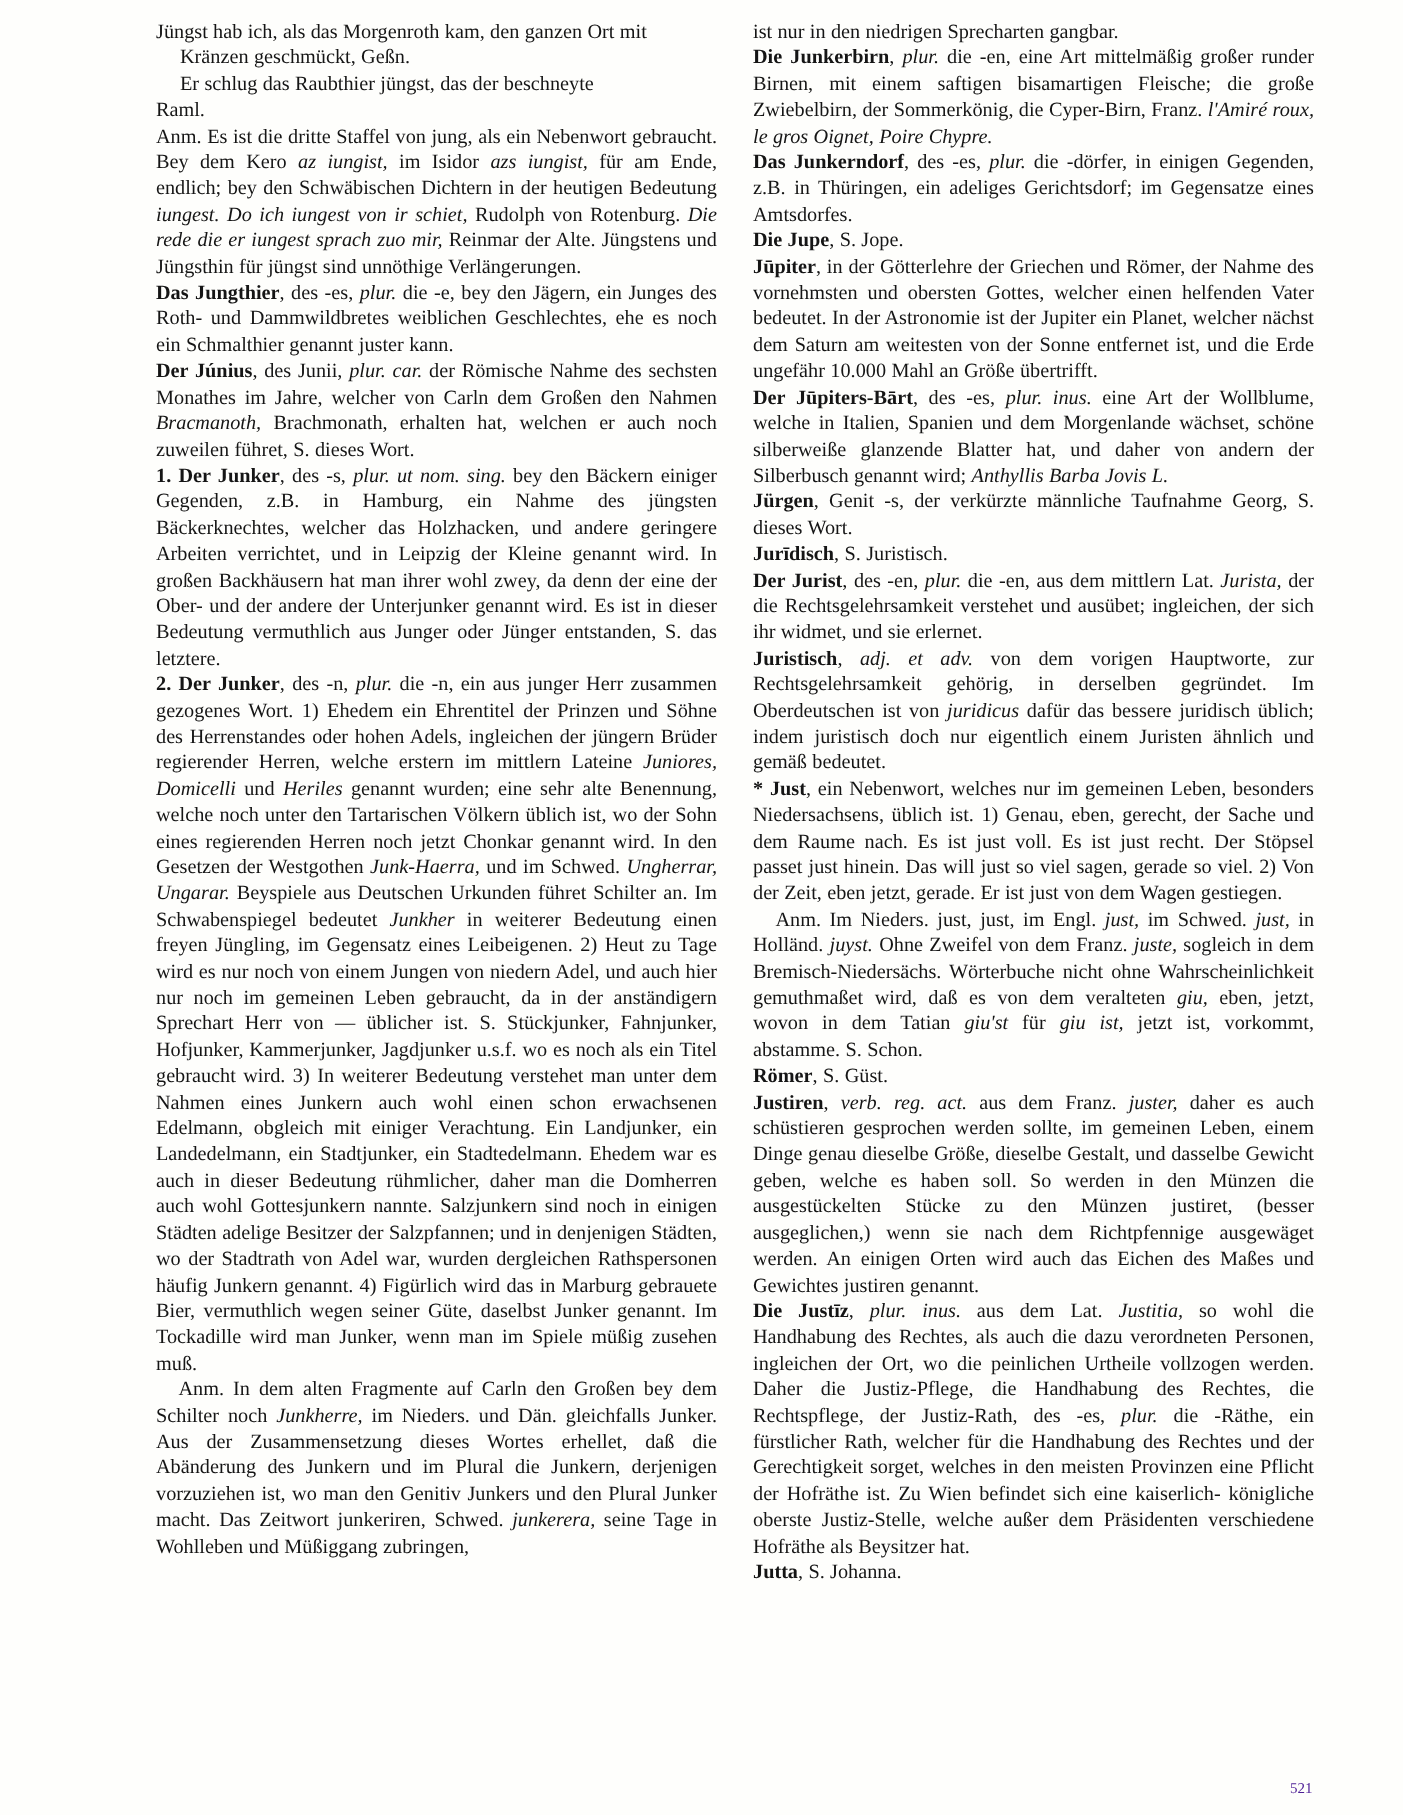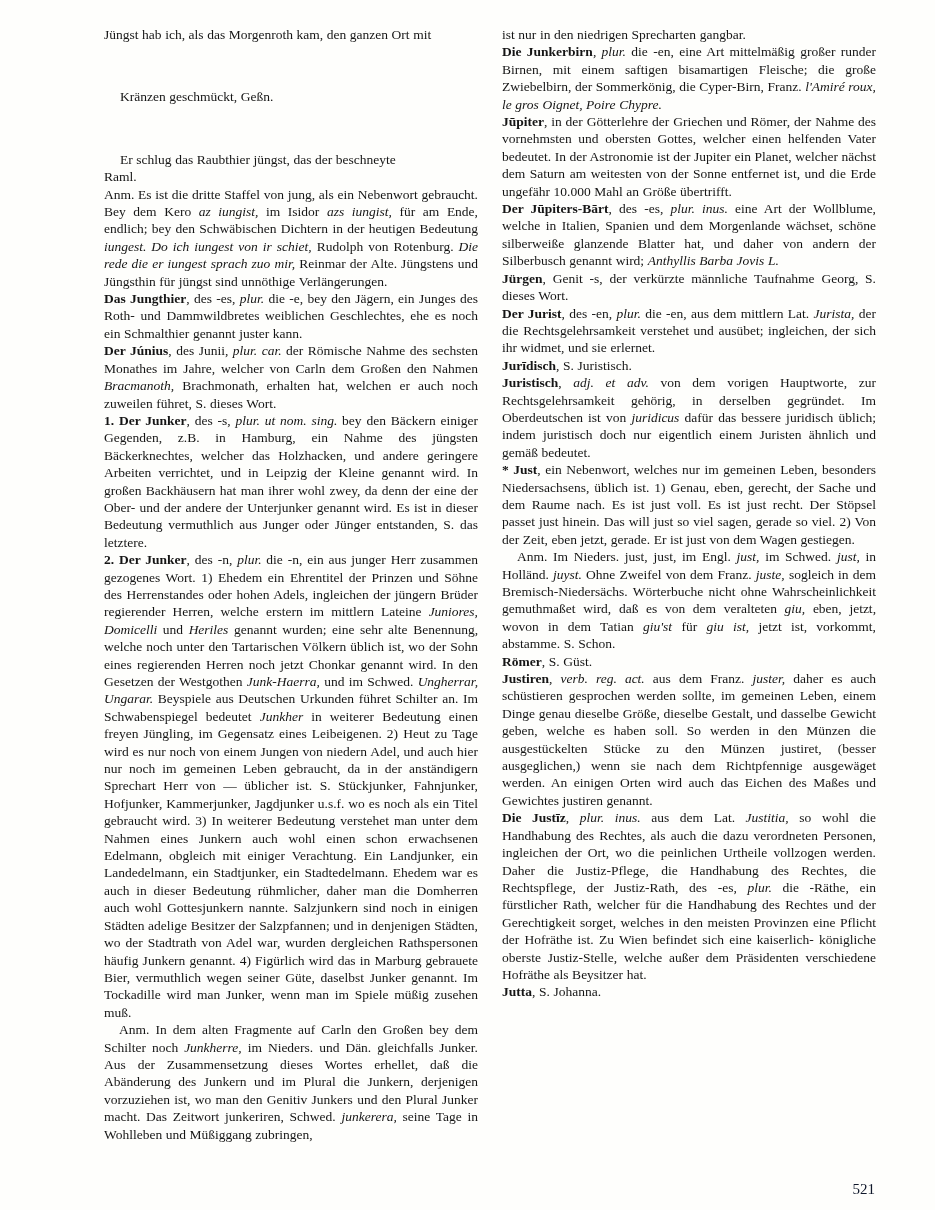--- a/index.html
+++ b/index.html
@@ -6,46 +6,46 @@
   html,body { width:935px; height:1210px; }
   body {
     background:#fefefc;
     color:#151515;
     font-family:"Liberation Serif", serif;
     position:relative;
     overflow:hidden;
   }
   .page {
     position:absolute;
-    left:104px; top:26px;
+    left:104px; top:12px;
     width:772px;
   }
   .cols { display:flex; gap:24px; }
   .col {
     width:374px;
     height:1152px;
     overflow:hidden;
     text-align:justify;
     font-size:13.5px;
     line-height:17.4px;
     word-spacing:0.2px;
   }
   .para { text-indent:0; }
   .para.anm { text-indent:15px; }
   .b { font-weight:bold;margin-top:32px; }
   .i { font-style:italic; }
   .verse { text-align:left; }
   .verse-line { text-align:left; }
-  .verse-line.ind { padding-left:16px;margin-top:45px; }
+  .verse-line.ind { padding-left:16px; }
   .attribution { text-align:left; padding-right:48px; }
   .pagenum {
     position:absolute;
     right:60px; bottom:12px;
-    font-size:15px;
-    color:#0f172a;
+    font-size:10px;
+    color:#4c1d95;
   }
 </style>
 </head>
 <body>
 
 <div class="page">
   <div class="cols">
     <div class="col">
         <div class="verse">
           <div class="verse-line">Jüngst hab ich, als das Morgenroth kam, den ganzen Ort mit</div>
@@ -58,25 +58,27 @@
         <div class="para entry"><span class="">Anm. Es ist die dritte Staffel von jung, als ein Nebenwort gebraucht. Bey dem Kero </span><span class="i">az iungist,</span><span class=""> im Isidor </span><span class="i">azs iungist,</span><span class=""> für am Ende, endlich; bey den Schwäbischen Dichtern in der heutigen Bedeutung </span><span class="i">iungest. Do ich iungest von ir schiet,</span><span class=""> Rudolph von Rotenburg. </span><span class="i">Die rede die er iungest sprach zuo mir,</span><span class=""> Reinmar der Alte. Jüngstens und Jüngsthin für jüngst sind unnöthige Verlängerungen.</span></div>
         <div class="para entry"><span class="b">Das Jungthier</span><span class="">, des -es, </span><span class="i">plur.</span><span class=""> die -e, bey den Jägern, ein Junges des Roth- und Dammwildbretes weiblichen Geschlechtes, ehe es noch ein Schmalthier genannt juster kann.</span></div>
         <div class="para entry"><span class="b">Der Június</span><span class="">, des Junii, </span><span class="i">plur. car.</span><span class=""> der Römische Nahme des sechsten Monathes im Jahre, welcher von Carln dem Großen den Nahmen </span><span class="i">Bracmanoth,</span><span class=""> Brachmonath, erhalten hat, welchen er auch noch zuweilen führet, S. dieses Wort.</span></div>
         <div class="para entry"><span class="b">1. Der Junker</span><span class="">, des -s, </span><span class="i">plur. ut nom. sing.</span><span class=""> bey den Bäckern einiger Gegenden, z.B. in Hamburg, ein Nahme des jüngsten Bäckerknechtes, welcher das Holzhacken, und andere geringere Arbeiten verrichtet, und in Leipzig der Kleine genannt wird. In großen Backhäusern hat man ihrer wohl zwey, da denn der eine der Ober- und der andere der Unterjunker genannt wird. Es ist in dieser Bedeutung vermuthlich aus Junger oder Jünger entstanden, S. das letztere.</span></div>
         <div class="para entry"><span class="b">2. Der Junker</span><span class="">, des -n, </span><span class="i">plur.</span><span class=""> die -n, ein aus junger Herr zusammen gezogenes Wort. 1) Ehedem ein Ehrentitel der Prinzen und Söhne des Herrenstandes oder hohen Adels, ingleichen der jüngern Brüder regierender Herren, welche erstern im mittlern Lateine </span><span class="i">Juniores, Domicelli</span><span class=""> und </span><span class="i">Heriles</span><span class=""> genannt wurden; eine sehr alte Benennung, welche noch unter den Tartarischen Völkern üblich ist, wo der Sohn eines regierenden Herren noch jetzt Chonkar genannt wird. In den Gesetzen der Westgothen </span><span class="i">Junk-Haerra,</span><span class=""> und im Schwed. </span><span class="i">Ungherrar, Ungarar.</span><span class=""> Beyspiele aus Deutschen Urkunden führet Schilter an. Im Schwabenspiegel bedeutet </span><span class="i">Junkher</span><span class=""> in weiterer Bedeutung einen freyen Jüngling, im Gegensatz eines Leibeigenen. 2) Heut zu Tage wird es nur noch von einem Jungen von niedern Adel, und auch hier nur noch im gemeinen Leben gebraucht, da in der anständigern Sprechart Herr von — üblicher ist. S. Stückjunker, Fahnjunker, Hofjunker, Kammerjunker, Jagdjunker u.s.f. wo es noch als ein Titel gebraucht wird. 3) In weiterer Bedeutung verstehet man unter dem Nahmen eines Junkern auch wohl einen schon erwachsenen Edelmann, obgleich mit einiger Verachtung. Ein Landjunker, ein Landedelmann, ein Stadtjunker, ein Stadtedelmann. Ehedem war es auch in dieser Bedeutung rühmlicher, daher man die Domherren auch wohl Gottesjunkern nannte. Salzjunkern sind noch in einigen Städten adelige Besitzer der Salzpfannen; und in denjenigen Städten, wo der Stadtrath von Adel war, wurden dergleichen Rathspersonen häufig Junkern genannt. 4) Figürlich wird das in Marburg gebrauete Bier, vermuthlich wegen seiner Güte, daselbst Junker genannt. Im Tockadille wird man Junker, wenn man im Spiele müßig zusehen muß.</span></div>
         <div class="para anm"><span class="">Anm. In dem alten Fragmente auf Carln den Großen bey dem Schilter noch </span><span class="i">Junkherre,</span><span class=""> im Nieders. und Dän. gleichfalls Junker. Aus der Zusammensetzung dieses Wortes erhellet, daß die Abänderung des Junkern und im Plural die Junkern, derjenigen vorzuziehen ist, wo man den Genitiv Junkers und den Plural Junker macht. Das Zeitwort junkeriren, Schwed. </span><span class="i">junkerera,</span><span class=""> seine Tage in Wohlleben und Müßiggang zubringen,</span></div>
       </div>
     <div class="col">
         <div class="para entry"><span class="">ist nur in den niedrigen Sprecharten gangbar.</span></div>
         <div class="para entry"><span class="b">Die Junkerbirn</span><span class="">, </span><span class="i">plur.</span><span class=""> die -en, eine Art mittelmäßig großer runder Birnen, mit einem saftigen bisamartigen Fleische; die große Zwiebelbirn, der Sommerkönig, die Cyper-Birn, Franz. </span><span class="i">l'Amiré roux, le gros Oignet, Poire Chypre.</span></div>
+        <div class="para entry"><span class="b">Das Junkerndorf</span><span class="">, des -es, </span><span class="i">plur.</span><span class=""> die -dörfer, in einigen Gegenden, z.B. in Thüringen, ein adeliges Gerichtsdorf; im Gegensatze eines Amtsdorfes.</span></div>
+        <div class="para entry"><span class="b">Die Jupe</span><span class="">, S. Jope.</span></div>
         <div class="para entry"><span class="b">Jūpiter</span><span class="">, in der Götterlehre der Griechen und Römer, der Nahme des vornehmsten und obersten Gottes, welcher einen helfenden Vater bedeutet. In der Astronomie ist der Jupiter ein Planet, welcher nächst dem Saturn am weitesten von der Sonne entfernet ist, und die Erde ungefähr 10.000 Mahl an Größe übertrifft.</span></div>
         <div class="para entry"><span class="b">Der Jūpiters-Bārt</span><span class="">, des -es, </span><span class="i">plur. inus.</span><span class=""> eine Art der Wollblume, welche in Italien, Spanien und dem Morgenlande wächset, schöne silberweiße glanzende Blatter hat, und daher von andern der Silberbusch genannt wird; </span><span class="i">Anthyllis Barba Jovis L.</span></div>
         <div class="para entry"><span class="b">Jürgen</span><span class="">, Genit -s, der verkürzte männliche Taufnahme Georg, S. dieses Wort.</span></div>
+        <div class="para entry"><span class="b">Jurīdisch</span><span class="">, S. Juristisch.</span></div>
         <div class="para entry"><span class="b">Der Jurist</span><span class="">, des -en, </span><span class="i">plur.</span><span class=""> die -en, aus dem mittlern Lat. </span><span class="i">Jurista,</span><span class=""> der die Rechtsgelehrsamkeit verstehet und ausübet; ingleichen, der sich ihr widmet, und sie erlernet.</span></div>
-        <div class="para entry"><span class="b">Jurīdisch</span><span class="">, S. Juristisch.</span></div>
         <div class="para entry"><span class="b">Juristisch</span><span class="">, </span><span class="i">adj. et adv.</span><span class=""> von dem vorigen Hauptworte, zur Rechtsgelehrsamkeit gehörig, in derselben gegründet. Im Oberdeutschen ist von </span><span class="i">juridicus</span><span class=""> dafür das bessere juridisch üblich; indem juristisch doch nur eigentlich einem Juristen ähnlich und gemäß bedeutet.</span></div>
         <div class="para entry"><span class="b">* Just</span><span class="">, ein Nebenwort, welches nur im gemeinen Leben, besonders Niedersachsens, üblich ist. 1) Genau, eben, gerecht, der Sache und dem Raume nach. Es ist just voll. Es ist just recht. Der Stöpsel passet just hinein. Das will just so viel sagen, gerade so viel. 2) Von der Zeit, eben jetzt, gerade. Er ist just von dem Wagen gestiegen.</span></div>
         <div class="para anm"><span class="">Anm. Im Nieders. just, just, im Engl. </span><span class="i">just,</span><span class=""> im Schwed. </span><span class="i">just,</span><span class=""> in Holländ. </span><span class="i">juyst.</span><span class=""> Ohne Zweifel von dem Franz. </span><span class="i">juste,</span><span class=""> sogleich in dem Bremisch-Niedersächs. Wörterbuche nicht ohne Wahrscheinlichkeit gemuthmaßet wird, daß es von dem veralteten </span><span class="i">giu,</span><span class=""> eben, jetzt, wovon in dem Tatian </span><span class="i">giu'st</span><span class=""> für </span><span class="i">giu ist,</span><span class=""> jetzt ist, vorkommt, abstamme. S. Schon.</span></div>
         <div class="para entry"><span class="b">Römer</span><span class="">, S. Güst.</span></div>
         <div class="para entry"><span class="b">Justiren</span><span class="">, </span><span class="i">verb. reg. act.</span><span class=""> aus dem Franz. </span><span class="i">juster,</span><span class=""> daher es auch schüstieren gesprochen werden sollte, im gemeinen Leben, einem Dinge genau dieselbe Größe, dieselbe Gestalt, und dasselbe Gewicht geben, welche es haben soll. So werden in den Münzen die ausgestückelten Stücke zu den Münzen justiret, (besser ausgeglichen,) wenn sie nach dem Richtpfennige ausgewäget werden. An einigen Orten wird auch das Eichen des Maßes und Gewichtes justiren genannt.</span></div>
         <div class="para entry"><span class="b">Die Justīz</span><span class="">, </span><span class="i">plur. inus.</span><span class=""> aus dem Lat. </span><span class="i">Justitia,</span><span class=""> so wohl die Handhabung des Rechtes, als auch die dazu verordneten Personen, ingleichen der Ort, wo die peinlichen Urtheile vollzogen werden. Daher die Justiz-Pflege, die Handhabung des Rechtes, die Rechtspflege, der Justiz-Rath, des -es, </span><span class="i">plur.</span><span class=""> die -Räthe, ein fürstlicher Rath, welcher für die Handhabung des Rechtes und der Gerechtigkeit sorget, welches in den meisten Provinzen eine Pflicht der Hofräthe ist. Zu Wien befindet sich eine kaiserlich- königliche oberste Justiz-Stelle, welche außer dem Präsidenten verschiedene Hofräthe als Beysitzer hat.</span></div>
         <div class="para entry"><span class="b">Jutta</span><span class="">, S. Johanna.</span></div>
       </div>
   </div>
 </div>

